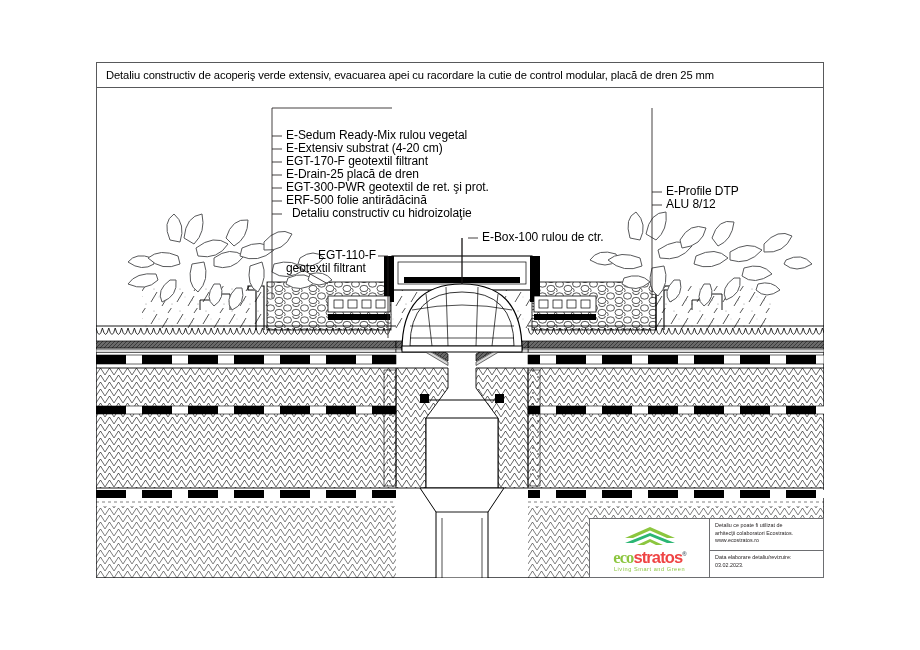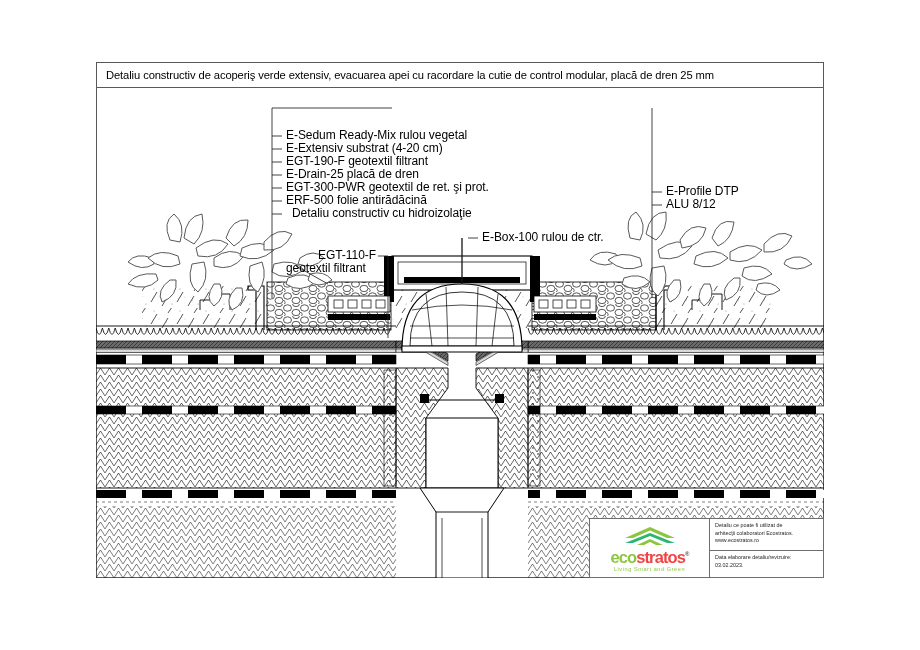--- a/index.html
+++ b/index.html
@@ -33,21 +33,21 @@
   .tb-logo{width:120px;border-right:1px solid #6d6e71;box-sizing:border-box;
            display:flex;flex-direction:column;align-items:center;
            justify-content:center;padding-top:2px;}
   .tb-txt{flex:1;display:flex;flex-direction:column;}
   .tb-c1{flex:1.25;border-bottom:1px solid #6d6e71;box-sizing:border-box;
          padding:3px 0 0 5px;}
   .tb-c2{flex:1;padding:3px 0 0 5px;}
   .tb-line{font-size:5.4px;line-height:7.6px;color:#231f20;white-space:nowrap;}
   .logo-word{font-size:16.5px;font-weight:bold;letter-spacing:-0.9px;
              line-height:16px;}
-  .logo-eco{color:#8cc63f;}
+  .logo-eco{color:#8cc63f;font-family:Liberation Serif, serif;}
   .logo-str{color:#ef4444;}
   .logo-reg{font-size:6px;vertical-align:super;color:#4d5b66;}
   .logo-tag{font-size:5.6px;color:#8cc63f;letter-spacing:0.55px;
             margin-top:1px;}
 </style>
 </head>
 <body>
 
 <div id="page">
 
@@ -302,21 +302,21 @@
         <path d="M372 150 L382 150"></path>
 
         <path d="M292 168 L292 250"></path>
         <path d="M282 168 L292 168"></path>
         <path d="M200 178 L232 196"></path>
       </g>
     </svg>
 
     <div class="ann" style="left:190px;top:41px;">E-Sedum Ready-Mix rulou vegetal</div>
     <div class="ann" style="left:190px;top:54px;">E-Extensiv substrat (4-20 cm)</div>
-    <div class="ann" style="left:190px;top:67px;">EGT-190-F geotextil filtrant</div>
+    <div class="ann" style="left:190px;top:67px;">EGT-170-F geotextil filtrant</div>
     <div class="ann" style="left:190px;top:80px;">E-Drain-25 placă de dren</div>
     <div class="ann" style="left:190px;top:93px;">EGT-300-PWR geotextil de ret. şi prot.</div>
     <div class="ann" style="left:190px;top:106px;">ERF-500 folie antirădăcină</div>
     <div class="ann" style="left:196px;top:119px;">Detaliu constructiv cu hidroizolaţie</div>
 
     <div class="ann" style="left:570px;top:97px;">E-Profile DTP</div>
     <div class="ann" style="left:570px;top:110px;">ALU 8/12</div>
 
     <div class="ann" style="left:386px;top:143px;">E-Box-100 rulou de ctr.</div>
 

